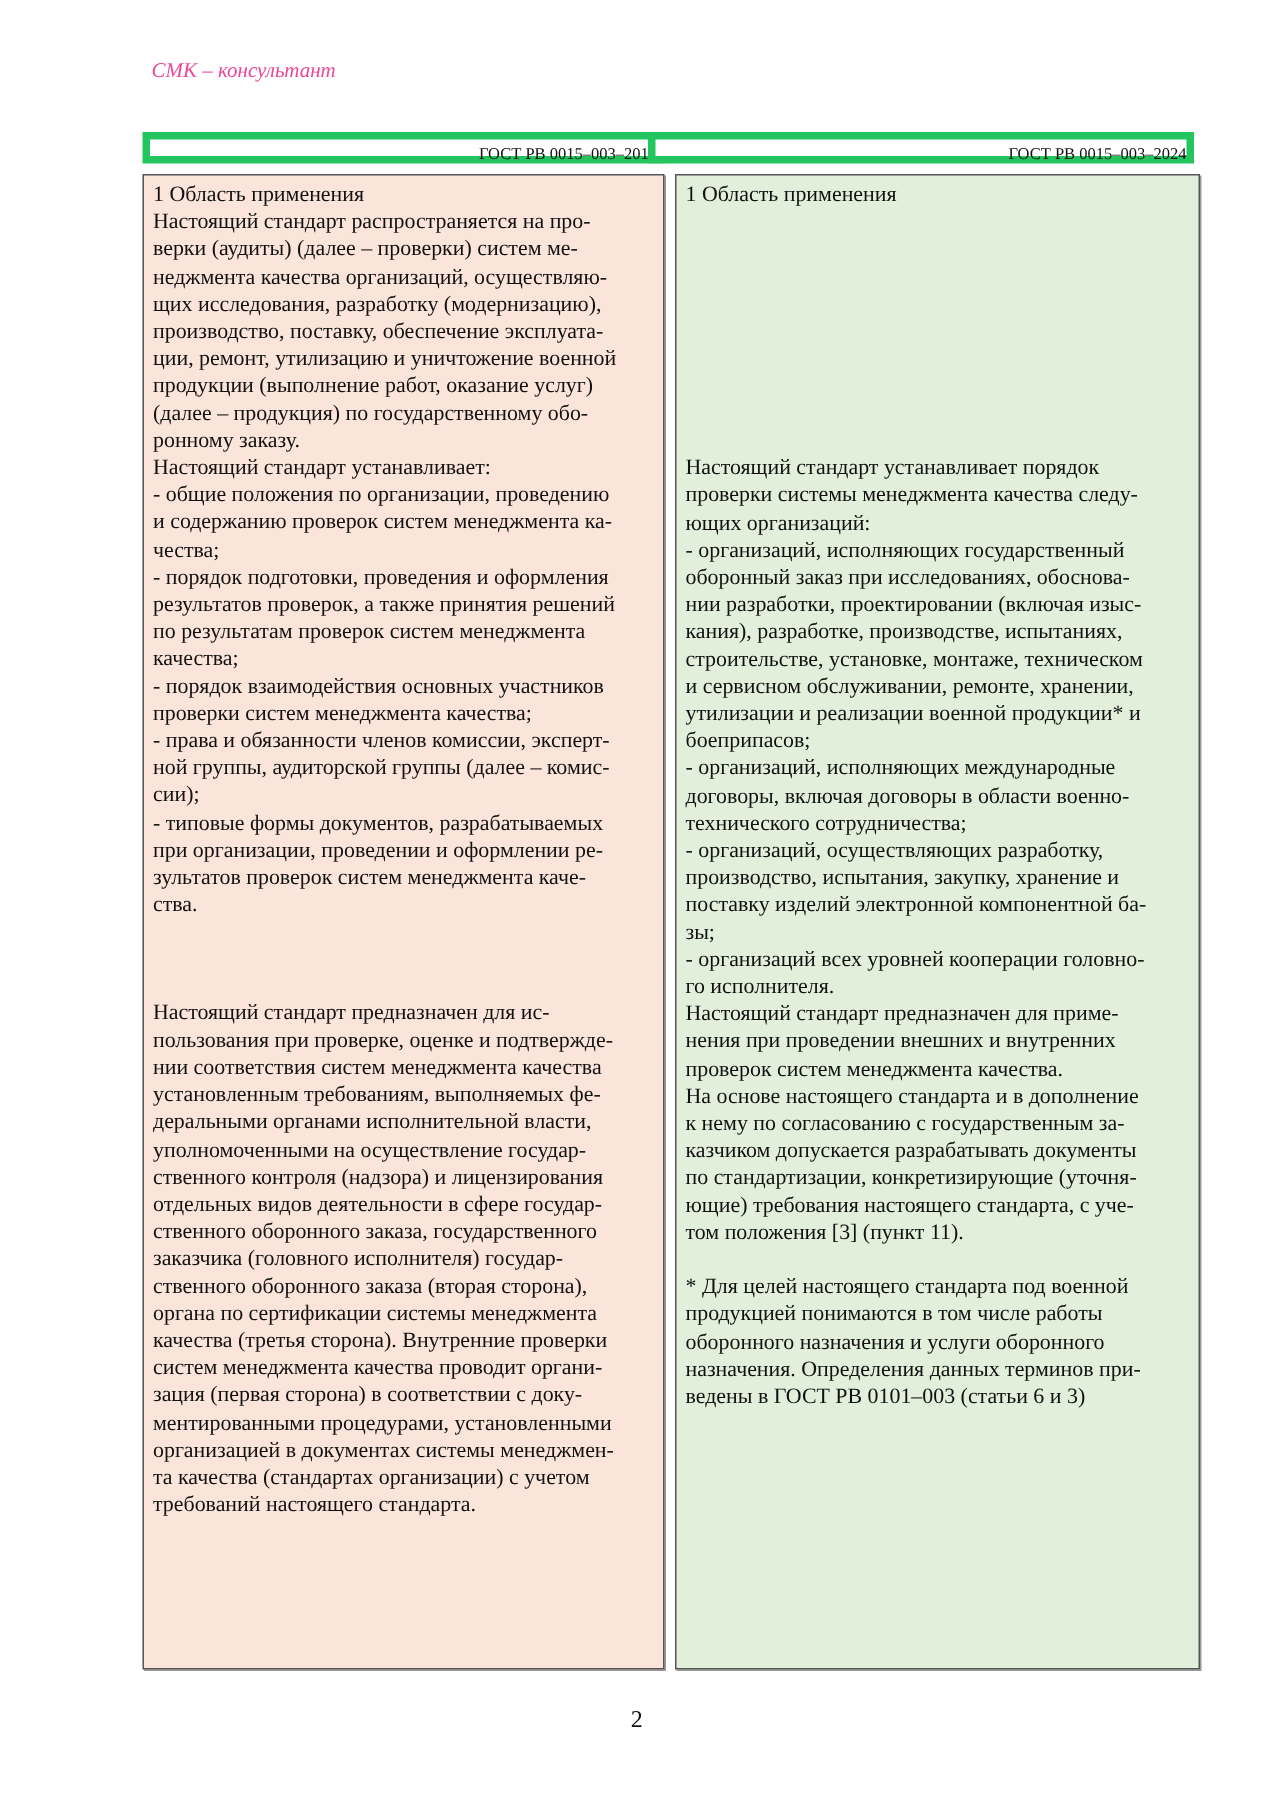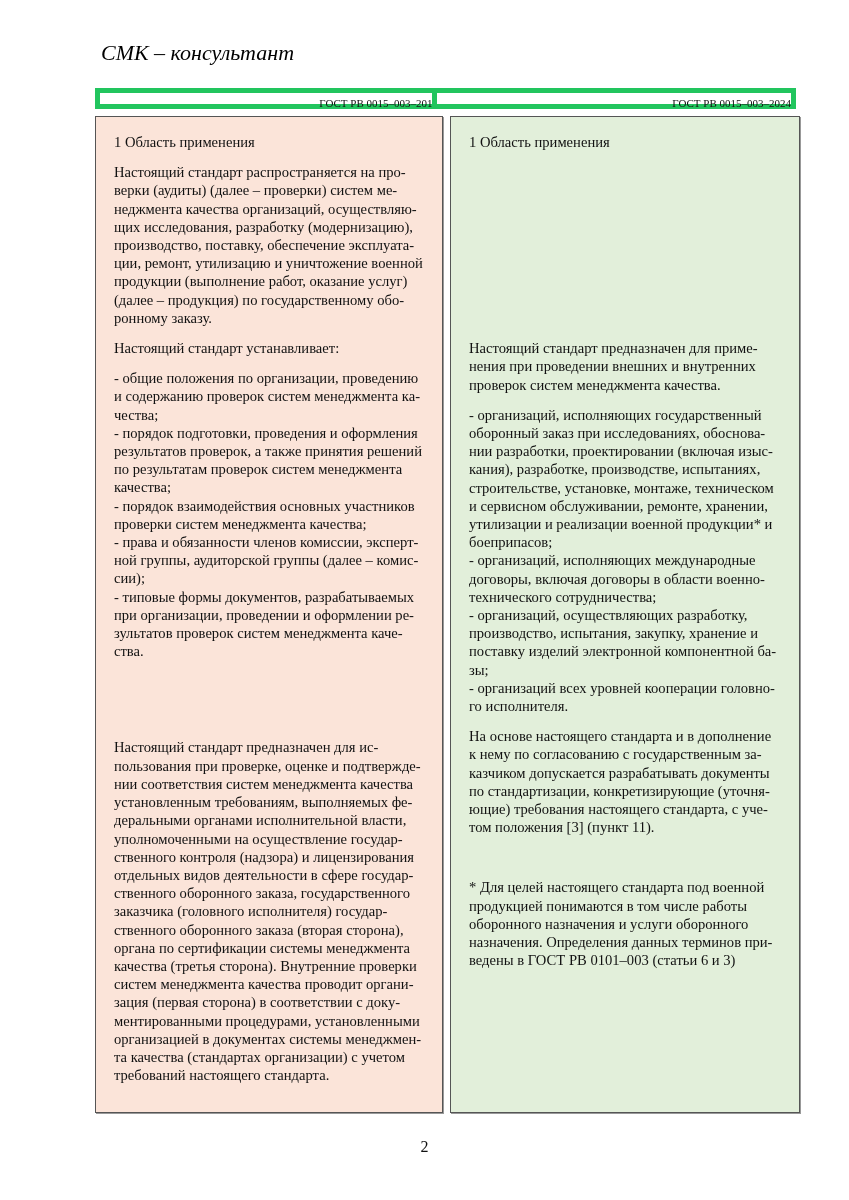--- a/index.html
+++ b/index.html
@@ -1,28 +1,28 @@
 <!DOCTYPE html>
 <html><head>
   <meta charset="utf-8">
   <style>
     html, body { margin: 0; padding: 0; background: #ffffff; }
     body { width: 849px; height: 1200px; position: relative; overflow: hidden;
       font-family: "Liberation Serif", "DejaVu Serif", serif; color: #111; }
-    .running-head { position: absolute; left: 101px; top: 40px; font-style: italic; font-size: 22px; color: #000000; }
+    .running-head { position: absolute; left: 101px; top: 40px; font-style: italic; font-size: 14px; color: #ec4899; }
     .col-head { position: absolute; top: 88px; height: 21px; border: 5px solid #22c55e; background: #fff;
       box-sizing: border-box; text-align: right; font-size: 11px; line-height: 20px; }
     .col-head.left { left: 95px; width: 348px; }
     .col-head.right { left: 432px; width: 364px; }
     .col-body { position: absolute; top: 116px; height: 997px; box-sizing: border-box;
       border: 1px solid #555; box-shadow: 1px 1px 0 #999; padding: 4px 6px 0 6px;
       font-size: 14.6px; line-height: 18.2px; }
     .col-body.left { left: 95px; width: 348px; background: #fbe4d9; }
     .col-body.right { left: 450px; width: 350px; background: #e2efda; }
-    .para { margin: 12px; white-space: pre-line; }
+    .para { margin: 0; white-space: pre-line; }
     .bold { font-weight: normal; }
     .page-number { position: absolute; left: 0; width: 849px; top: 1138px; text-align: center; font-size: 16px; }
   </style>
 </head>
 <body>
 
 <div class="running-head">СМК – консультант</div>
 
 <div class="col-head left">ГОСТ РВ 0015–003–2017</div>
 <div class="col-head right">ГОСТ РВ 0015–003–2024</div>
@@ -73,40 +73,43 @@
 зация (первая сторона) в соответствии с доку-
 ментированными процедурами, установленными
 организацией в документах системы менеджмен-
 та качества (стандартах организации) с учетом
 требований настоящего стандарта.</span></p>
 </div>
 
 <div class="col-body right">
   <p class="para">1 Область применения</p>
   <div style="height:164px"></div>
-  <p class="para"><span class="bold">Настоящий стандарт предназначен</span><span> для приме-
-нения при проведении внешних и внутренних
-проверок систем менеджмента качества.</span></p>
+  <p class="para"><span class="bold">Настоящий стандарт устанавливает</span><span> порядок
+проверки системы менеджмента качества следу-
+ющих организаций:</span></p>
   <p class="para">- организаций, исполняющих государственный
 оборонный заказ при исследованиях, обоснова-
 нии разработки, проектировании (включая изыс-
 кания), разработке, производстве, испытаниях,
 строительстве, установке, монтаже, техническом
 и сервисном обслуживании, ремонте, хранении,
 утилизации и реализации военной продукции* и
 боеприпасов;
 - организаций, исполняющих международные
 договоры, включая договоры в области военно-
 технического сотрудничества;
 - организаций, осуществляющих разработку,
 производство, испытания, закупку, хранение и
 поставку изделий электронной компонентной ба-
 зы;
 - организаций всех уровней кооперации головно-
 го исполнителя.</p>
+  <p class="para"><span class="bold">Настоящий стандарт предназначен</span><span> для приме-
+нения при проведении внешних и внутренних
+проверок систем менеджмента качества.</span></p>
   <p class="para">На основе настоящего стандарта и в дополнение
 к нему по согласованию с государственным за-
 казчиком допускается разрабатывать документы
 по стандартизации, конкретизирующие (уточня-
 ющие) требования настоящего стандарта, с уче-
 том положения [3] (пункт 11).</p>
   <div style="height:18px"></div>
   <p class="para">* Для целей настоящего стандарта под военной
 продукцией понимаются в том числе работы
 оборонного назначения и услуги оборонного

